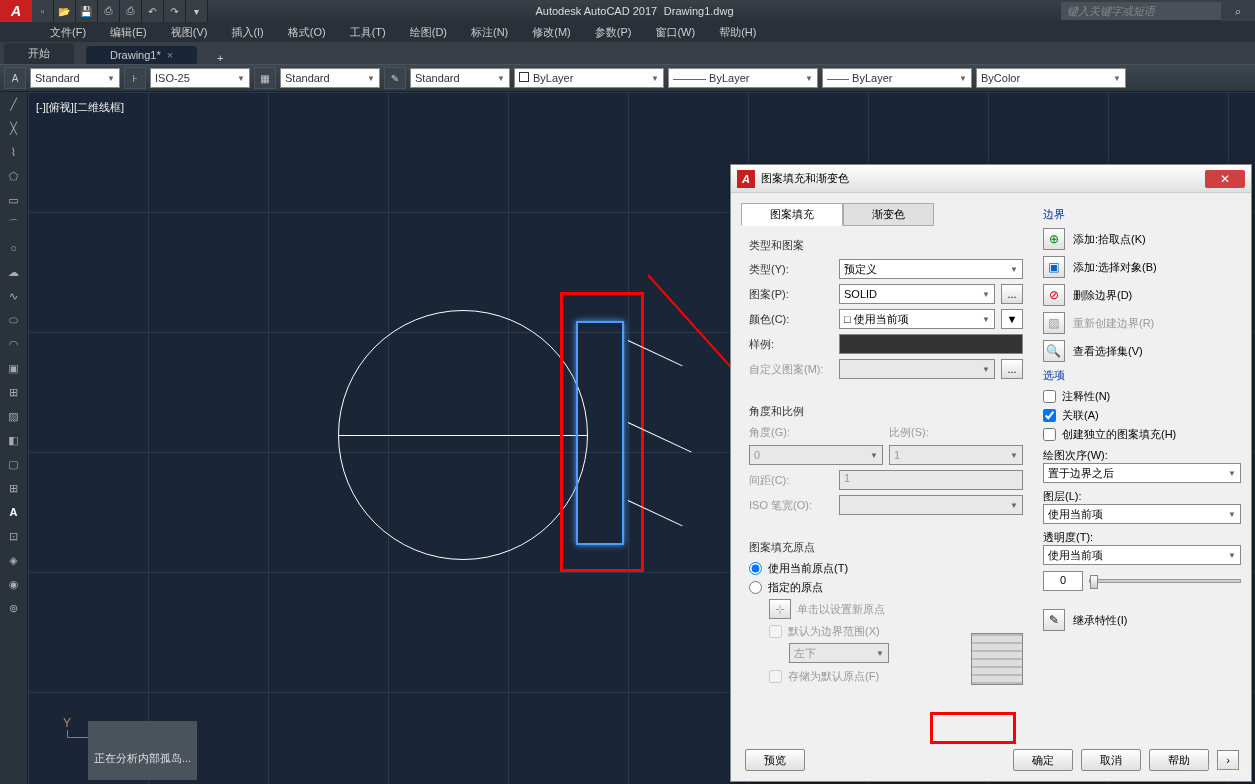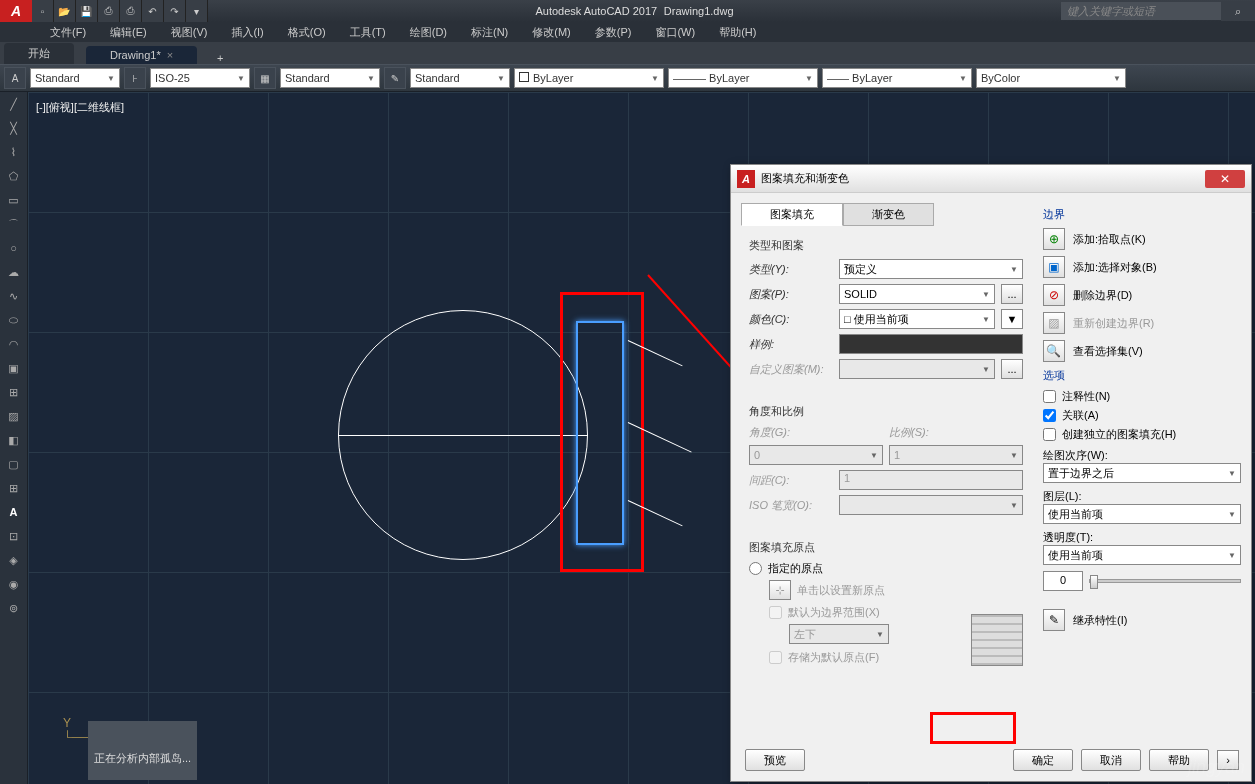--- a/index.html
+++ b/index.html
@@ -56,21 +56,21 @@
 .dlg-close { margin-left:auto; width:40px; height:18px; background:#d04040; color:#fff; display:flex; align-items:center; justify-content:center; cursor:pointer; border-radius:2px; font-size:12px;}
 .dlg-body { display:flex; padding:10px; gap:12px; height:calc(100% - 28px);}
 .dlg-left { width:290px;}
 .dlg-right { flex:1;}
 .dlg-tabs { display:flex; margin-bottom:6px;}
 .dlg-tab { padding:3px 28px; background:#e0e0e0; border:1px solid #aaa; cursor:pointer;}
 .dlg-tab.active { background:#fff; border-bottom:1px solid #fff;}
 .group { margin-bottom:8px; padding:6px 8px;}
 .group-title { color:#333; margin-bottom:6px;}
 .form-row { display:flex; align-items:center; margin-bottom:5px; gap:6px;}
-.form-label { width:84px; color:#333;font-style:italic;}
+.form-label { width:84px; color:#333;}
 .form-label.disabled { color:#999;}
 .combo { flex:1; height:20px; border:1px solid #888; background:#fff; padding:1px 4px; display:flex; align-items:center; justify-content:space-between; cursor:pointer;}
 .combo.disabled { background:#e8e8e8; color:#999;}
 .combo-arrow { font-size:8px; color:#666;}
 .btn-small { width:22px; height:20px; border:1px solid #888; background:linear-gradient(#fff,#e0e0e0); cursor:pointer; display:flex; align-items:center; justify-content:center;}
 .input { flex:1; height:20px; border:1px solid #888; background:#fff; padding:1px 4px;}
 .input.disabled { background:#e8e8e8; color:#999;}
 .swatch-box { flex:1; height:20px; border:1px solid #888; background:linear-gradient(90deg,#333,#333);}
 .radio-row, .check-row { display:flex; align-items:center; gap:4px; margin-bottom:4px;}
 .radio-row input, .check-row input { margin-right:2px;}
@@ -297,20 +297,24 @@
             <div class="form-label disabled">ISO 笔宽(O):</div>
             <div class="combo disabled">
               <span></span>
               <span class="combo-arrow">▼</span>
             </div>
           </div>
       </div>
       <div class="group">
         <div class="group-title">图案填充原点</div>
         <label class="radio-row">
+            <input type="radio" name="origin" checked="" style="">
+            <span>使用当前原点(T)</span>
+          </label>
+        <label class="radio-row">
             <input type="radio" name="origin" style="">
             <span>指定的原点</span>
           </label>
         <div class="sub-indent">
           <div class="form-row disabled-text">
               <div class="btn-small">⊹</div>
               <span>单击以设置新原点</span>
             </div>
           <label class="check-row disabled-text">
               <input type="checkbox" disabled="" style="">

